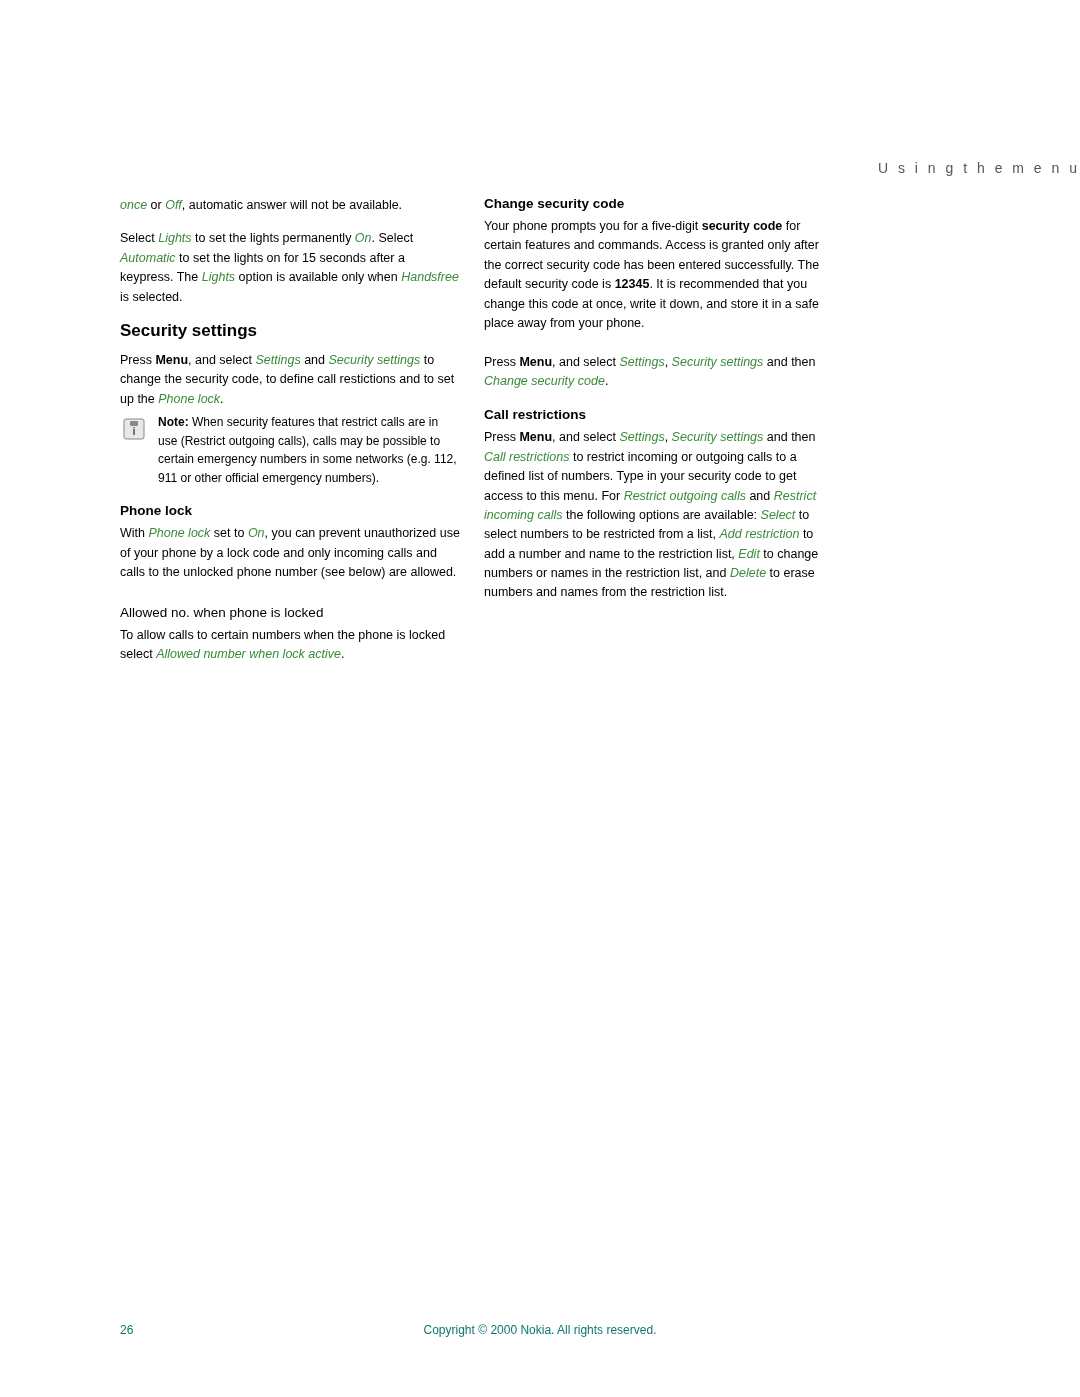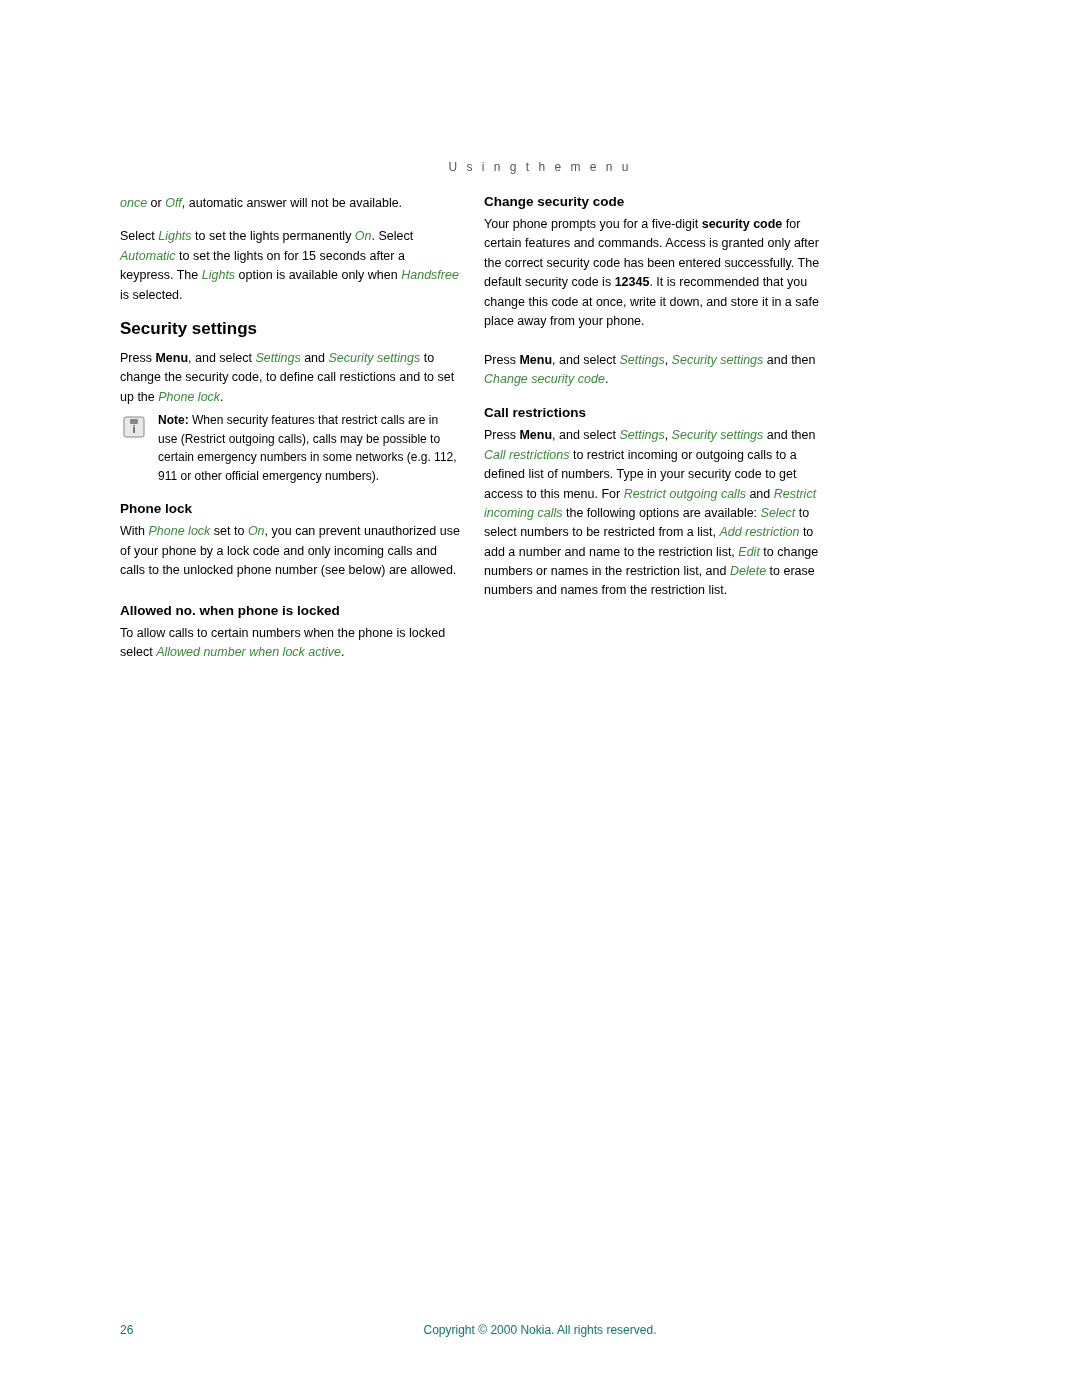--- a/index.html
+++ b/index.html
@@ -19,23 +19,23 @@
 
     .page {
       width: 1080px;
       min-height: 1397px;
       background: #ffffff;
       position: relative;
       padding: 0;
     }
 
     .page-header {
-      text-align: center;
-      font-family: Arial, sans-serif;
-      font-size: 12px;
+      text-align: right;
+      font-family: Arial, sans-serif;
+      font-size: 14px;
       letter-spacing: 3px;
       color: #555555;
       padding-top: 160px;
       padding-bottom: 20px;
     }
 
     .content-area {
       display: flex;
       padding: 0 120px;
       gap: 24px;
@@ -132,21 +132,21 @@
     }
 
     .sub-body .italic-green {
       color: #3a8a3a;
       font-style: italic;
     }
 
     .allowed-heading {
       font-family: Arial, sans-serif;
       font-size: 13.5px;
-      font-weight: bold;
+      font-weight: normal;
       margin-bottom: 6px;
       margin-top: 14px;
     }
 
     .allowed-body {
       font-family: Arial, sans-serif;
       font-size: 12.5px;
       line-height: 1.55;
     }
 

